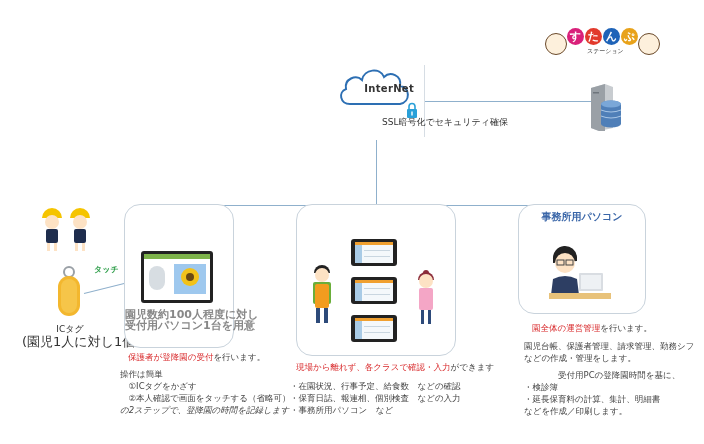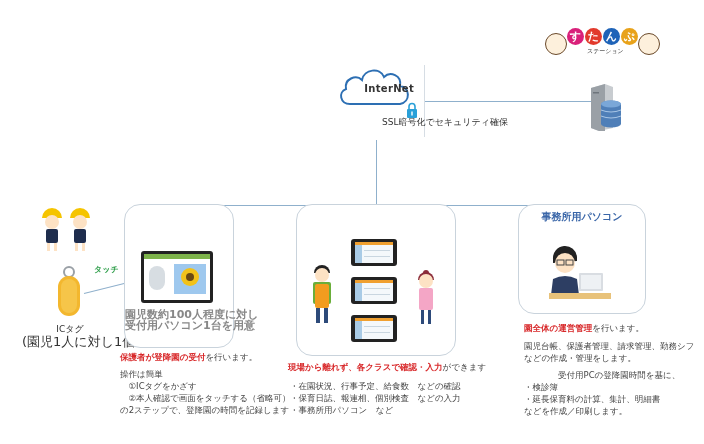--- a/index.html
+++ b/index.html
@@ -7,21 +7,21 @@
          font-family:"DejaVu Sans","Liberation Sans",sans-serif; color:#333; }
   .abs { position:absolute; }
   .line { position:absolute; background:#8fb0cc; }
   .cat-box { position:absolute; background:#1565c0; color:#fff; font-size:12px;
              display:flex; align-items:center; justify-content:center;
              box-shadow:0 1px 1px rgba(0,0,0,0.25); }
   .panel { position:absolute; border:1px solid #c9d3dc; border-radius:16px; background:#fff; }
   .panel-title { position:absolute; left:0; right:0; top:5px; text-align:center;
                  color:#3a66a8; font-weight:bold; font-size:10px; }
   .txt { position:absolute; font-size:8.5px; line-height:12.5px; white-space:nowrap; color:#444; }
-  .red { color:#d8282a; font-weight:bold; }
+  .red { color:#d8282a; font-weight:normal;margin-left:8px; }
   .small-gray { color:#888; font-size:11px; line-height:11px; text-align:center;font-weight:bold; }
   .tablet { position:absolute; background:#222; border-radius:3px; }
   .tablet .scr { position:absolute; left:4px; top:3px; right:4px; bottom:3px; background:#f4f8fb; }
   .tablet .bar { position:absolute; left:0; right:0; top:0; height:3px; background:#f0a030; }
   .tablet .side { position:absolute; left:0; top:3px; bottom:0; width:7px; background:#a9cbe6; }
   .tablet .row { position:absolute; left:9px; right:3px; height:1px; background:#c9d6e0; }
 </style>
 </head>
 <body>
 
@@ -190,21 +190,21 @@
     </svg>
   </div>
 </div>
 
 <div class="txt" style="left:120px;top:351px;">
   <span class="red">保護者が登降園の受付</span><span>を行います。</span>
 </div>
 <div class="txt" style="left:120px;top:368px;font-family:Liberation Serif, serif;">操作は簡単</div>
 <div class="txt" style="left:120px;top:380px;">　①ICタグをかざす</div>
 <div class="txt" style="left:120px;top:392px;">　②本人確認で画面をタッチする（省略可）</div>
-<div class="txt" style="left:120px;top:404px;">の2ステップで、登降園の時間を記録します</div>
+<div class="txt" style="left:120px;top:404px;font-style:italic;">の2ステップで、登降園の時間を記録します</div>
 
 <div class="txt" style="left:288px;top:361px;">
   <span class="red">現場から離れず、各クラスで確認・入力</span><span>ができます</span>
 </div>
 <div class="txt" style="left:290px;top:380px;">・在園状況、行事予定、給食数　などの確認</div>
 <div class="txt" style="left:290px;top:392px;">・保育日誌、報連相、個別検査　などの入力</div>
 <div class="txt" style="left:290px;top:404px;">・事務所用パソコン　など</div>
 
 <div class="txt" style="left:524px;top:322px;">
   <span class="red">園全体の運営管理</span><span>を行います。</span>

